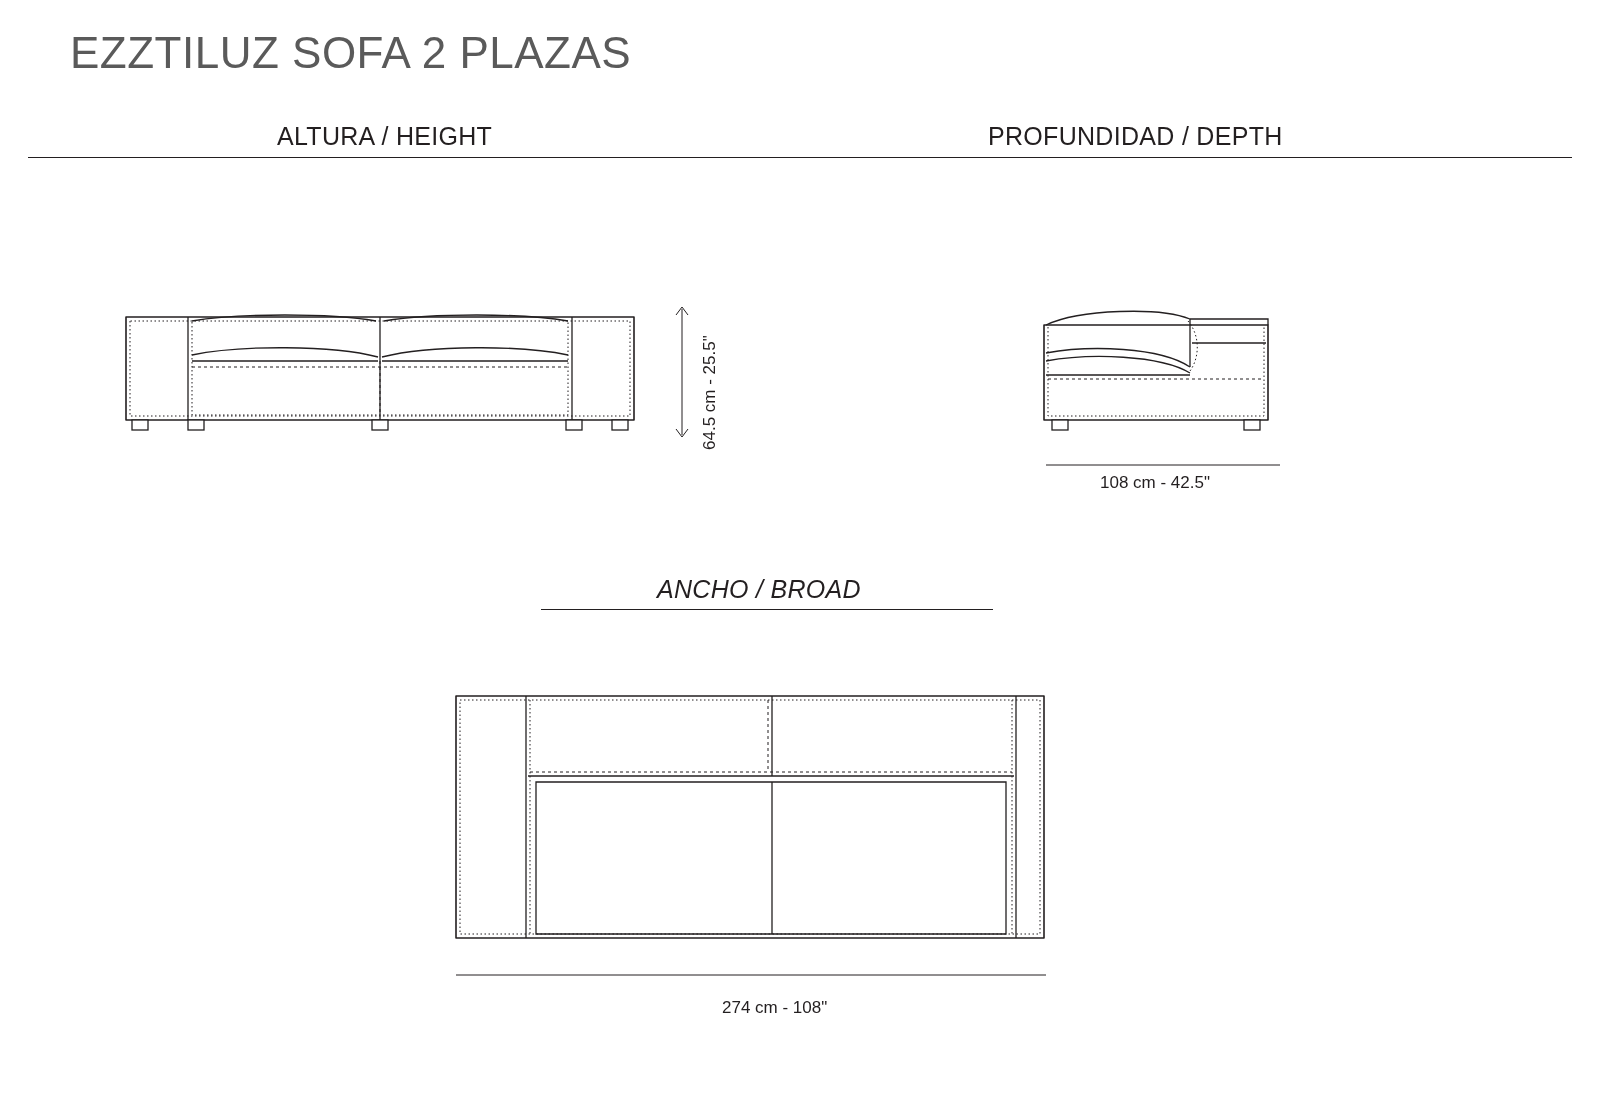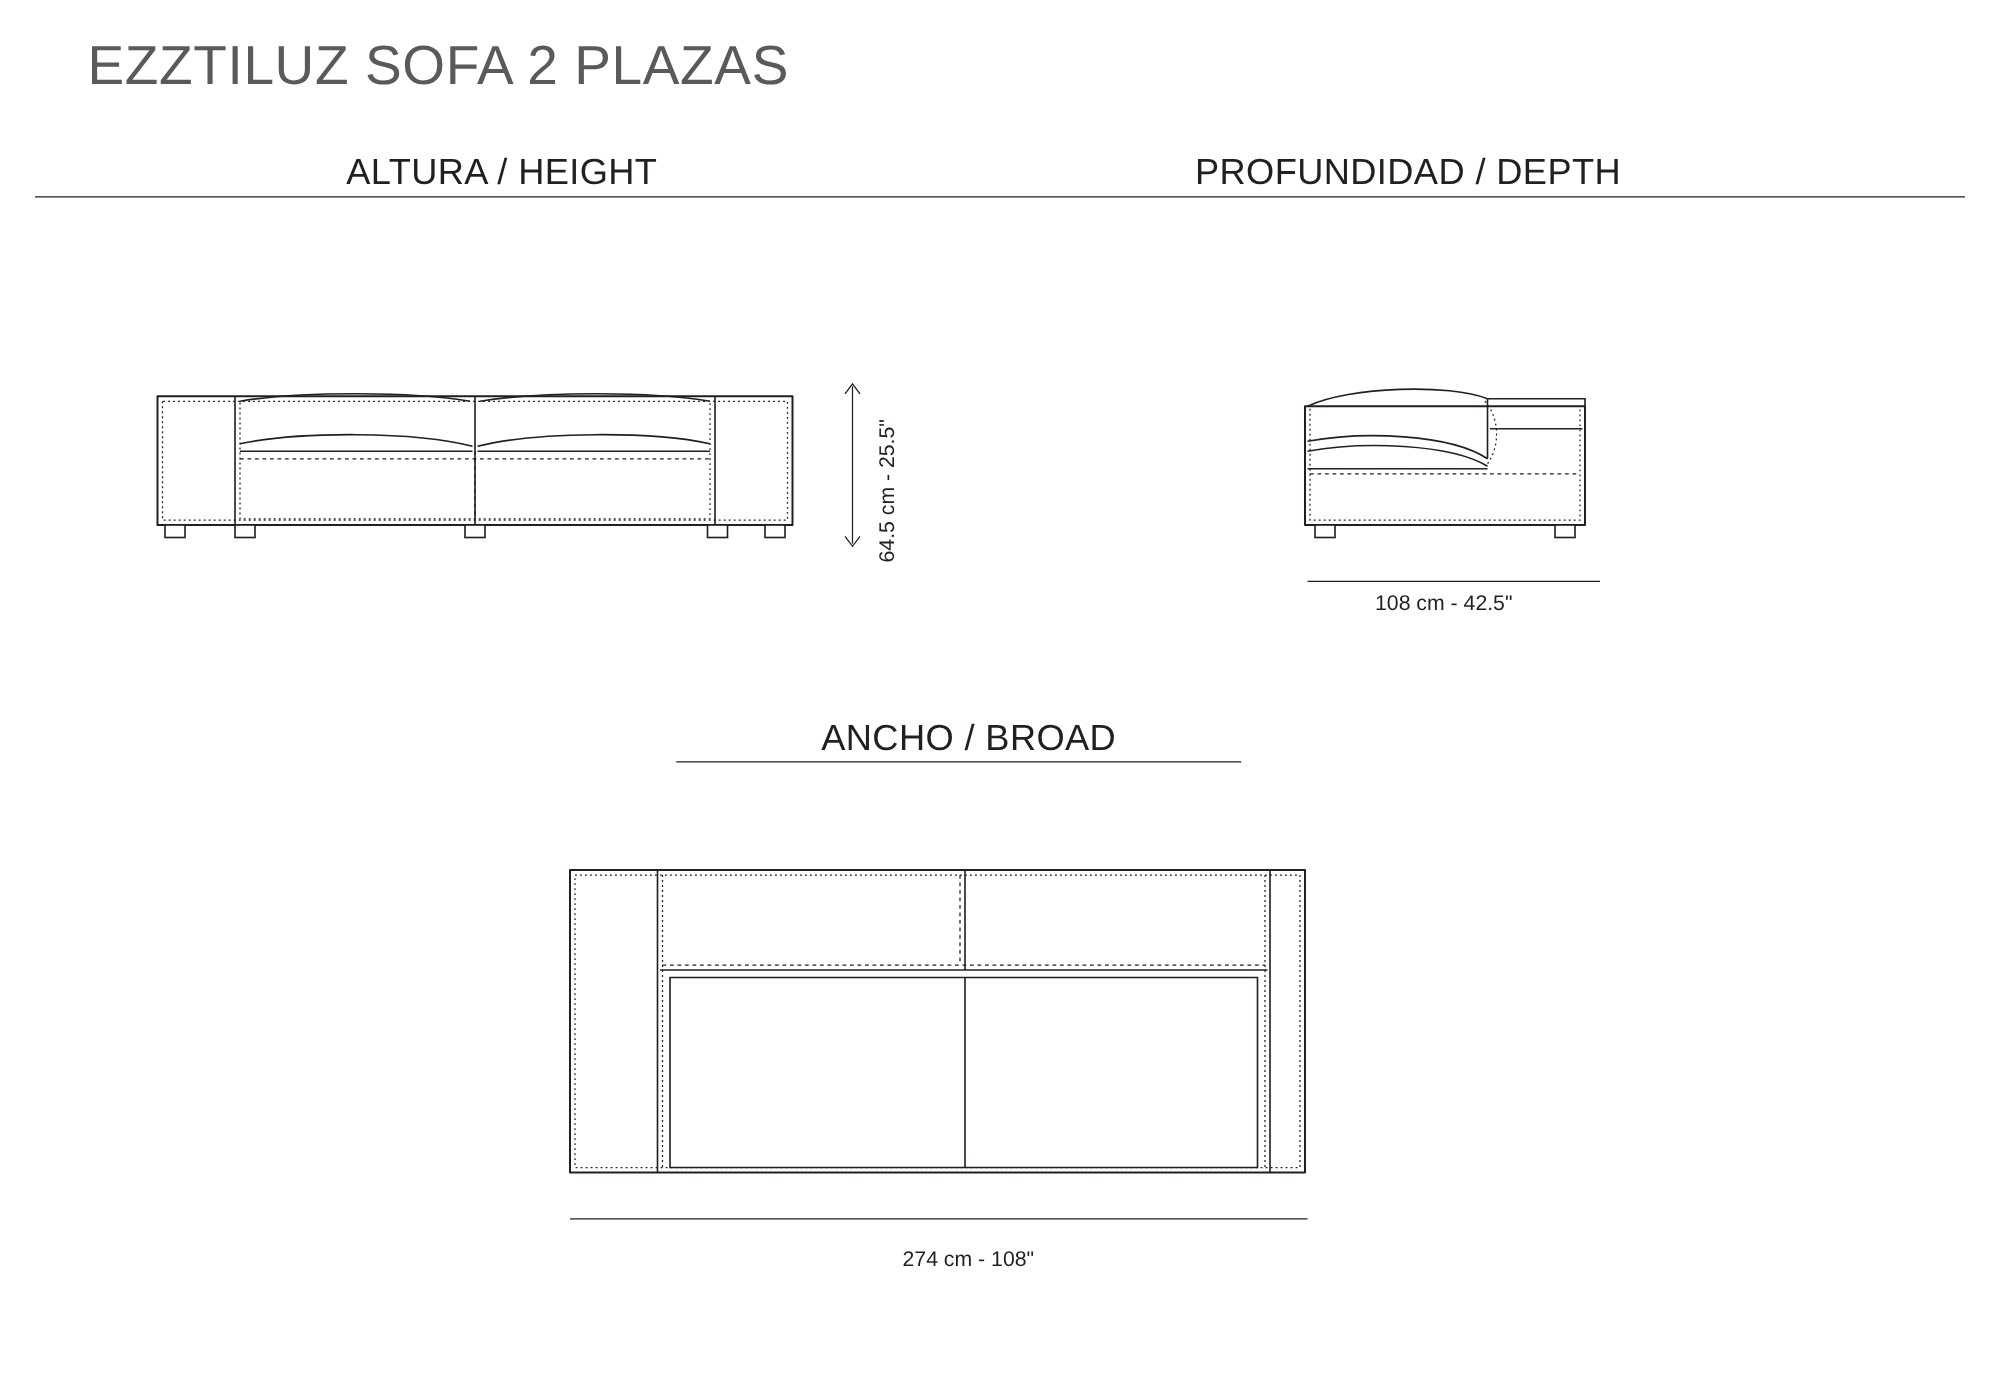--- a/index.html
+++ b/index.html
@@ -22,21 +22,21 @@
     top: 28px;
     font-size: 44px;
     letter-spacing: 0.5px;
     color: #5a5a5a;
     font-weight: 400;
     white-space: nowrap;
   }
 
   .section-label {
     position: absolute;
-    font-size: 29px;
+    font-size: 25px;
     color: #231f20;
     font-weight: 400;
     white-space: nowrap;
     letter-spacing: 0.3px;
   }
 
   .rule {
     position: absolute;
     height: 1px;
     background: #231f20;
@@ -94,21 +94,21 @@
   }
 </style>
 </head>
 <body>
 
 <div id="page-title">EZZTILUZ SOFA 2 PLAZAS</div>
 
 <div class="section-label" style="left:277px; top:122px;">ALTURA / HEIGHT</div>
 <div class="rule" style="left:28px; top:157px; width:1544px;"></div>
 
-<div class="section-label" style="left:956px; top:122px;">PROFUNDIDAD / DEPTH</div>
+<div class="section-label" style="left:988px; top:122px;">PROFUNDIDAD / DEPTH</div>
 
 <div class="view" style="left:120px; top:295px;">
   <svg width="580" height="160" viewBox="0 0 580 160">
 
     <path class="outline" d="M6,22 L514,22 L514,125 L6,125 Z"></path>
 
     <path class="outline-thin" d="M68,22 L68,125"></path>
 
     <path class="outline-thin" d="M452,22 L452,125"></path>
 
@@ -163,21 +163,21 @@
     <rect class="foot" x="12" y="125" width="16" height="10"></rect>
     <rect class="foot" x="204" y="125" width="16" height="10"></rect>
   </svg>
 </div>
 
 <svg class="view" style="left:1040px; top:455px;" width="260" height="20">
   <path class="dimline" d="M6,10 L240,10"></path>
 </svg>
 <div class="dim-text" style="left:1100px; top:473px;">108 cm - 42.5"</div>
 
-<div class="section-label" style="left:657px; top:575px;">ANCHO / BROAD</div>
+<div class="section-label" style="left:657px; top:575px;font-style:italic;">ANCHO / BROAD</div>
 <div class="rule" style="left:541px; top:609px; width:452px;"></div>
 
 <div class="view" style="left:450px; top:690px;">
   <svg width="600" height="260" viewBox="0 0 600 260">
 
     <path class="outline" d="M6,6 L594,6 L594,248 L6,248 Z"></path>
 
     <path class="outline-thin" d="M76,6 L76,248"></path>
 
     <path class="outline-thin" d="M566,6 L566,248"></path>

